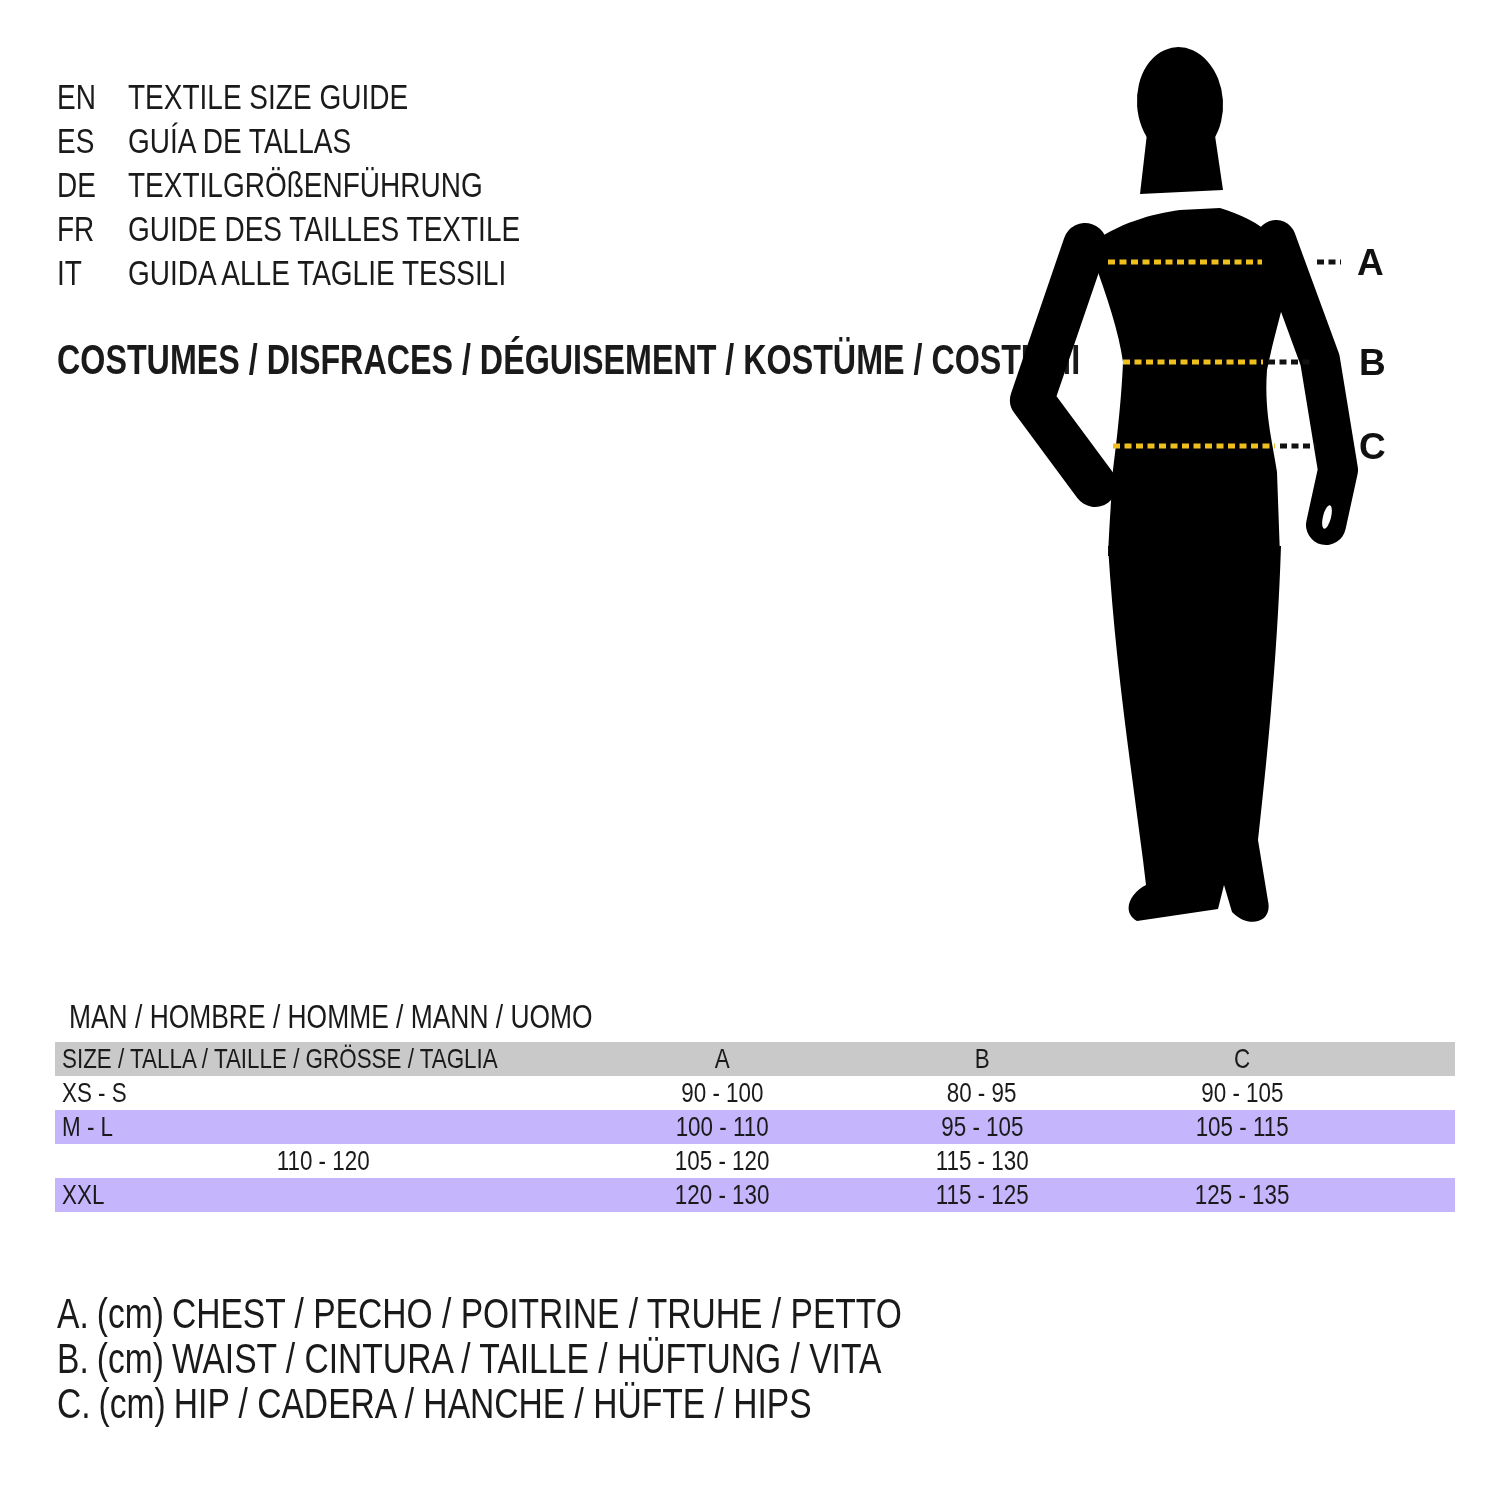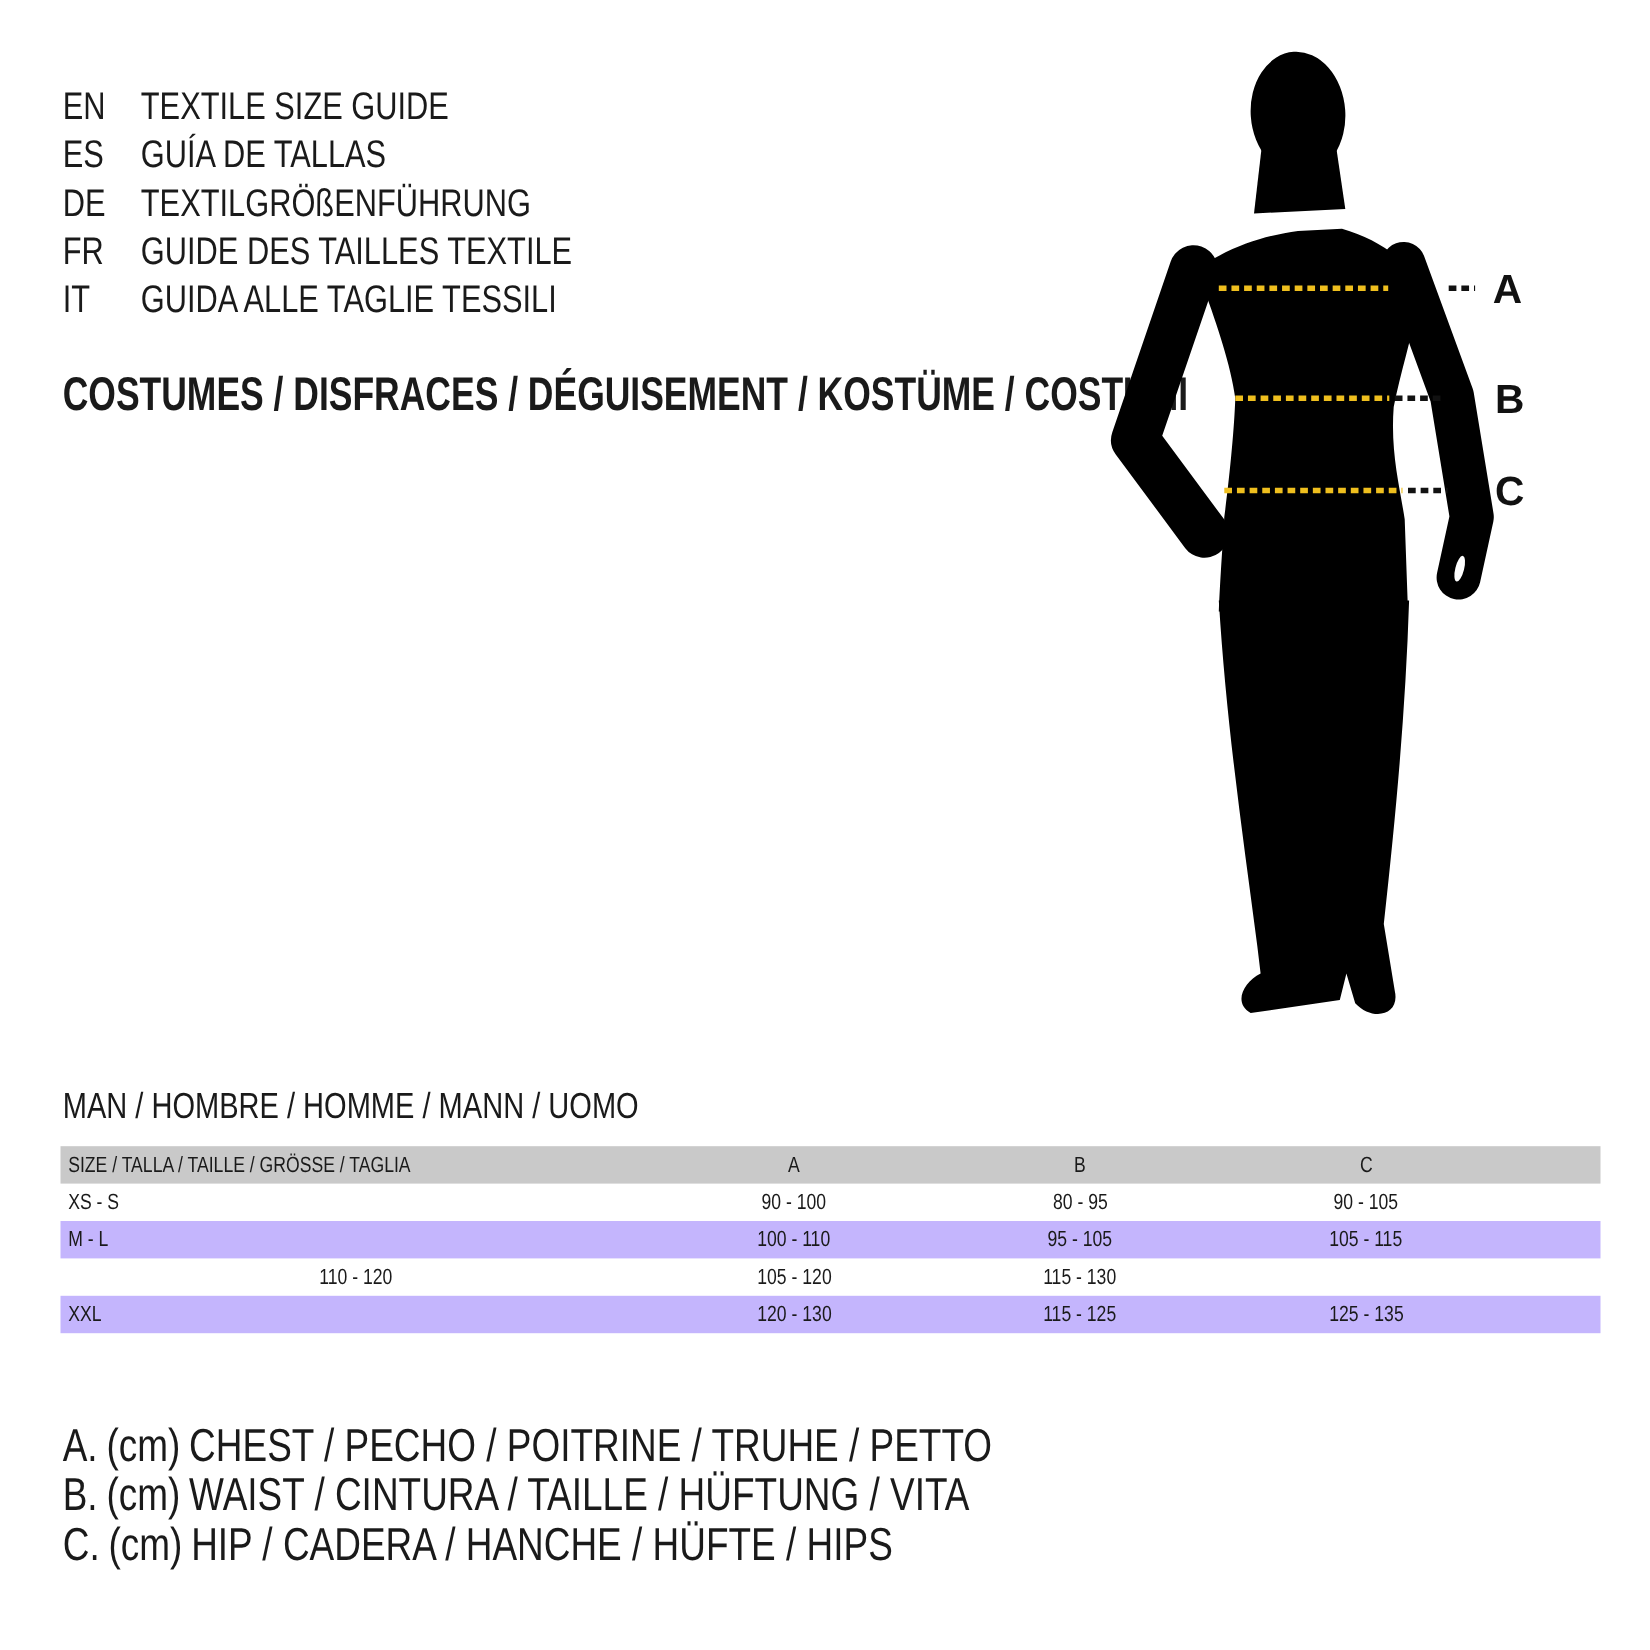--- a/index.html
+++ b/index.html
@@ -34,31 +34,31 @@
     position: absolute; left: 57px; top: 337px;
     font-size: 43px; font-weight: bold; line-height: 44px;
   }
 
   
   .figure-svg { position: absolute; left: 980px; top: 40px; width: 500px; height: 930px; }
 
   
   .section-title {
     position: absolute; left: 57px; top: 983px;
-    font-size: 33px; line-height: 44px; font-weight: normal; margin: 0;
+    font-size: 33px; line-height: 44px; font-weight: normal; margin: 12px;
   }
 
   
   .size-table { position: absolute; left: 55px; top: 1042px; width: 1400px; }
   .t-row {
     display: grid;
     grid-template-columns: 537px 260px 260px 260px 1fr;
     height: 34px;
     align-items: center;
-    font-size: 20px;
+    font-size: 28px;
   }
   .t-row.header { background: #c9c9c9; }
   .t-row.alt { background: #c4b5fd; }
   .t-cell-label { padding-left: 7px; text-align: left; }
   .t-cell-num { text-align: center; }
 
   
   .legend { position: absolute; left: 57px; top: 1291px; }
   .legend-row { height: 45px; display: flex; align-items: center; font-size: 42px; }
   .legend-key { margin-right: 10px; }

